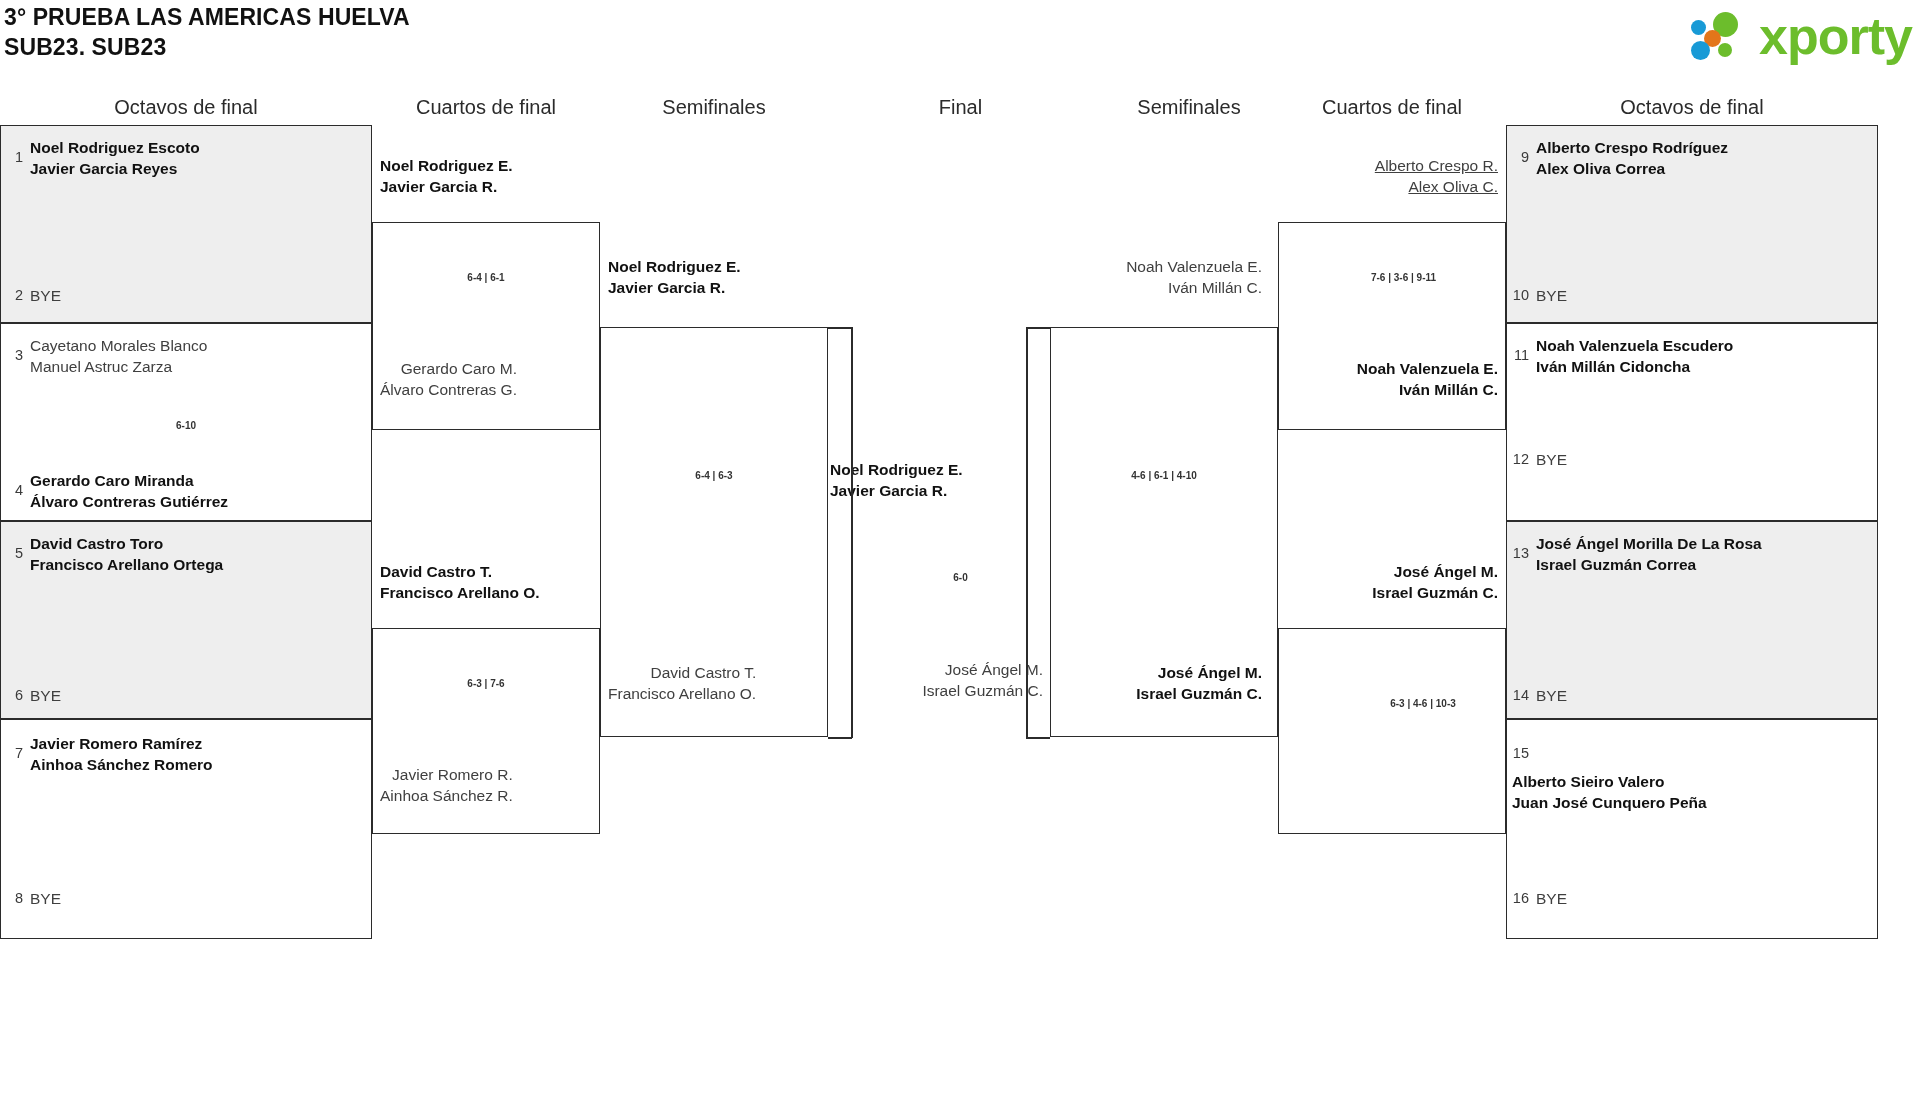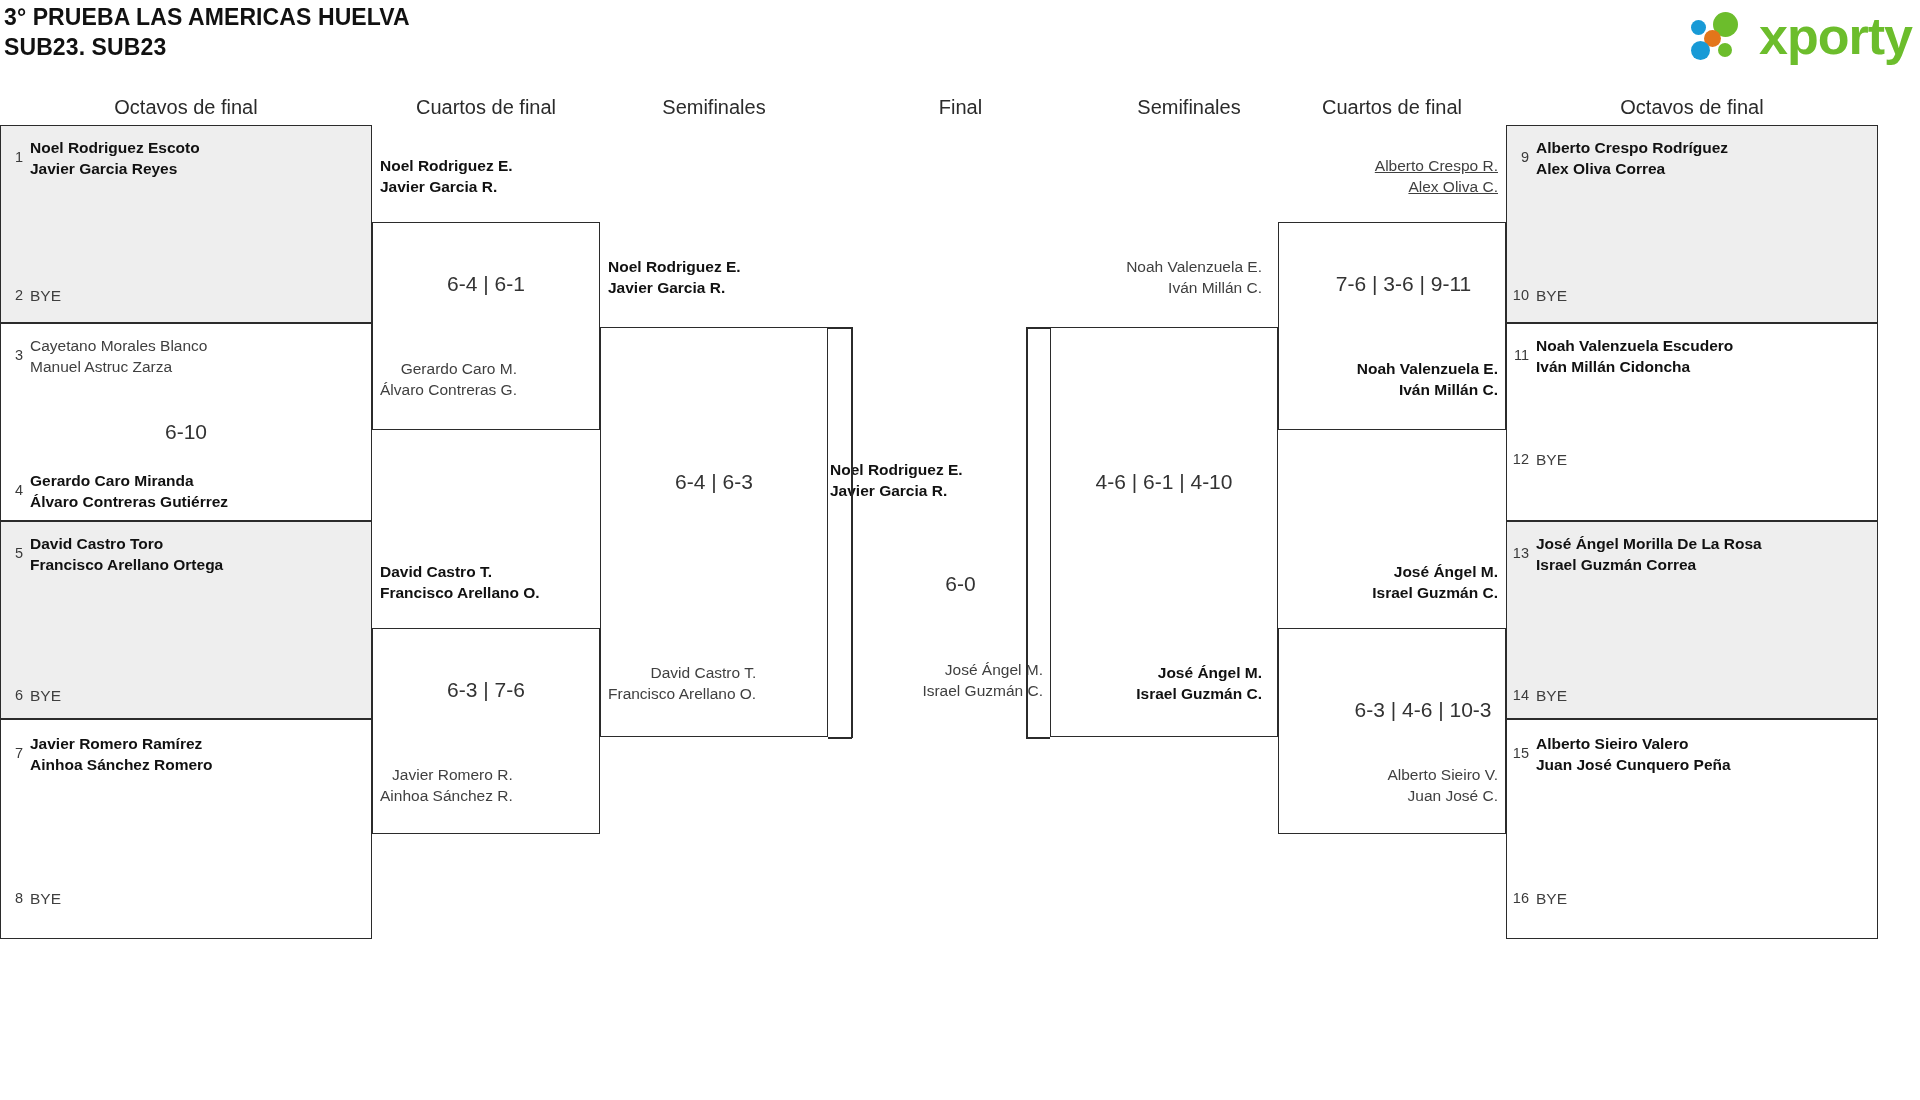--- a/index.html
+++ b/index.html
@@ -57,22 +57,22 @@
   .pair {
     position: absolute; font-size: 15.5px; line-height: 21px;
     white-space: nowrap; display: flex; flex-direction: column;
   }
   .pair.win { font-weight: 700; color: #111; }
   .pair.lose { font-weight: 400; color: #3f3f3f; text-align: right; }
   .pair.ralign { text-align: right; align-items: flex-end; }
 
   
   .score {
-    position: absolute; font-size: 21px; color: #333;
-    white-space: nowrap; text-align: center; font-weight: 400;
+    position: absolute; font-size: 10px; color: #333;
+    white-space: nowrap; text-align: center; font-weight: 700;
   }
 
   
   .ln { position: absolute; background: #2b2b2b; }
   .ln.h { height: 1.5px; }
   .ln.v { width: 1.5px; }
 </style>
 </head>
 <body>
 
@@ -233,24 +233,20 @@
   <div class="pair win ralign" style="left:1278px; top:358px; width:220px;">
     <span>Noah Valenzuela E.</span>
     <span>Iván Millán C.</span>
   </div>
 
   <div class="pair win ralign" style="left:1278px; top:561px; width:220px;">
     <span>José Ángel M.</span>
     <span>Israel Guzmán C.</span>
   </div>
   <div class="score" style="left:1317px; top:678px; width:212px;margin-top:20px;">6-3 | 4-6 | 10-3</div>
-  <div class="pair lose ralign" style="left:1278px; top:764px; width:220px;">
-    <span>Alberto Sieiro V.</span>
-    <span>Juan José C.</span>
-  </div>
 
   <div class="box shaded" style="left:1506px; top:125px; width:372px; height:198px;"></div>
   <div class="box" style="left:1506px; top:323px; width:372px; height:198px;"></div>
   <div class="box shaded" style="left:1506px; top:521px; width:372px; height:198px;"></div>
   <div class="box" style="left:1506px; top:719px; width:372px; height:220px;"></div>
 
   <div class="seed win" style="left:1512px; top:137px;">
     <span class="seed-num">9</span>
     <span class="seed-names">
       <span>Alberto Crespo Rodríguez</span>
@@ -285,21 +281,21 @@
       <span>Israel Guzmán Correa</span>
     </span>
   </div>
   <div class="seed bye" style="left:1512px; top:685px;">
     <span class="seed-num">14</span>
     <span class="seed-names">
         <span>BYE</span>
       </span>
   </div>
 
-  <div class="seed win" style="left:1512px; top:733px;">
+  <div class="seed win" style="left:1512px; top:733px;flex-direction:column;">
     <span class="seed-num">15</span>
     <span class="seed-names">
       <span>Alberto Sieiro Valero</span>
       <span>Juan José Cunquero Peña</span>
     </span>
   </div>
   <div class="seed bye" style="left:1512px; top:888px;">
     <span class="seed-num">16</span>
     <span class="seed-names">
         <span>BYE</span>

